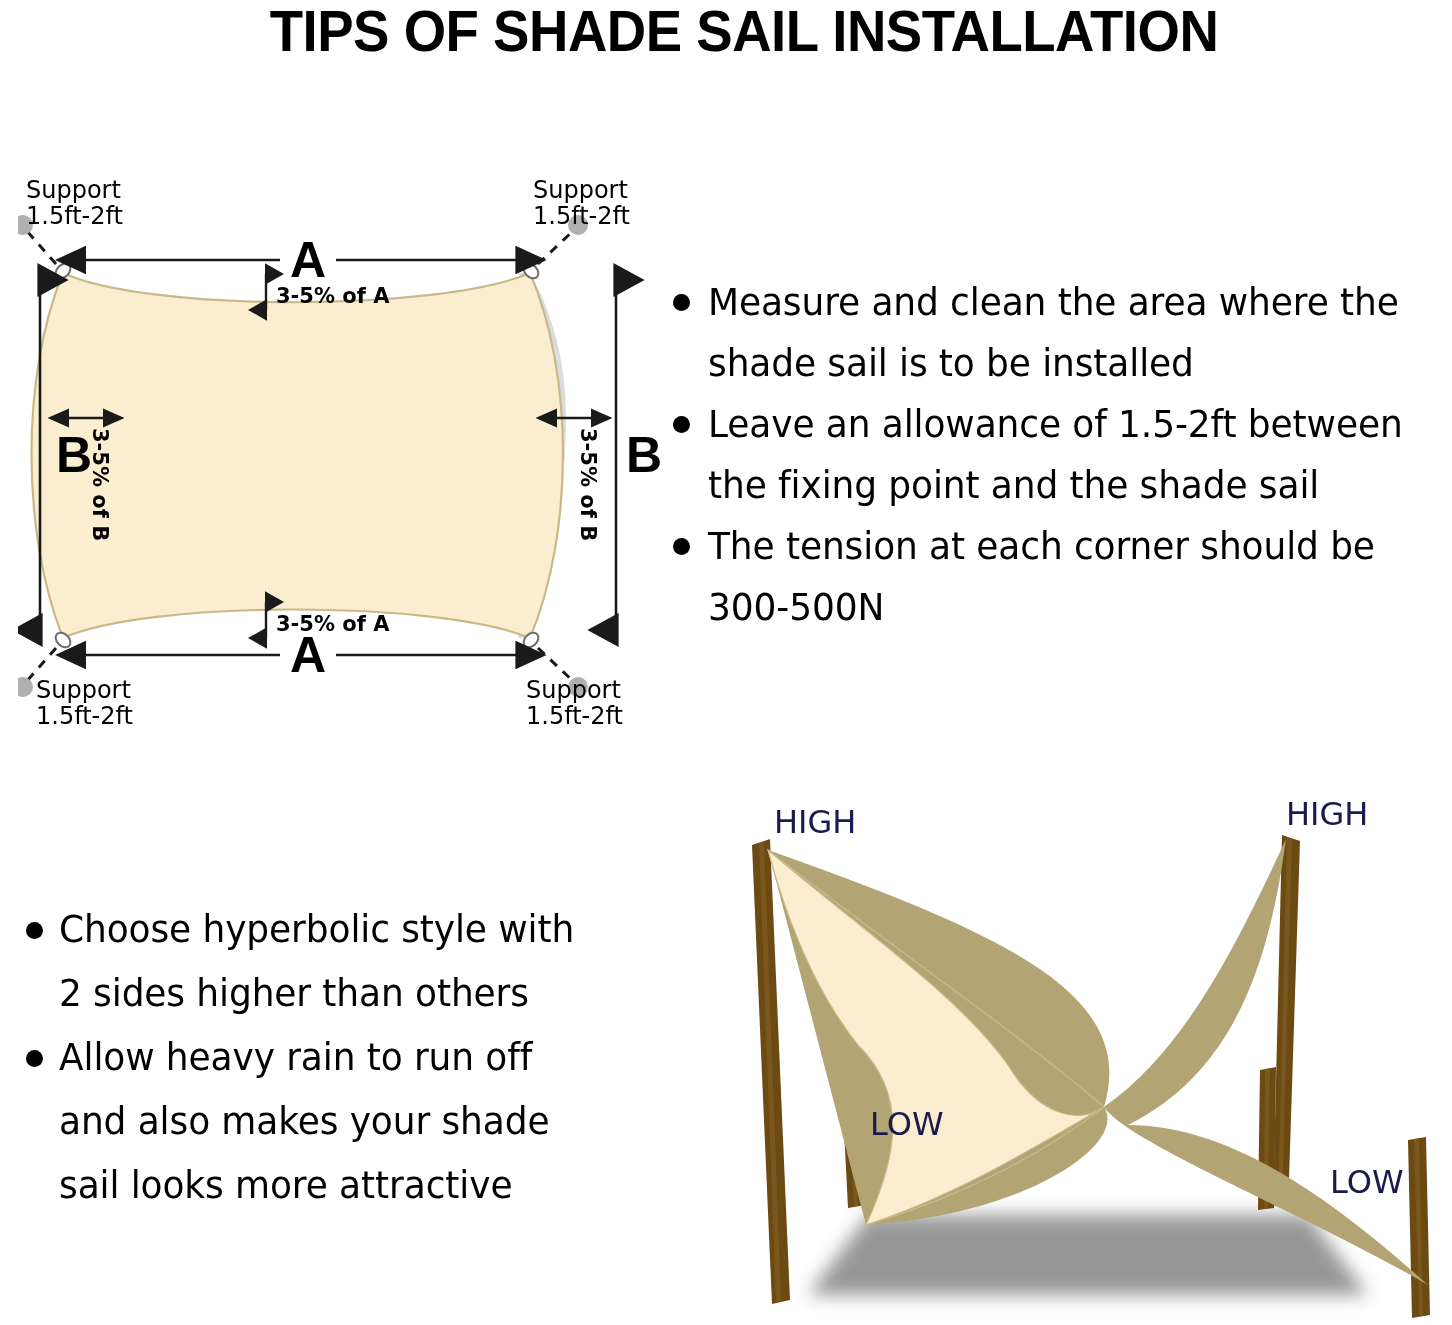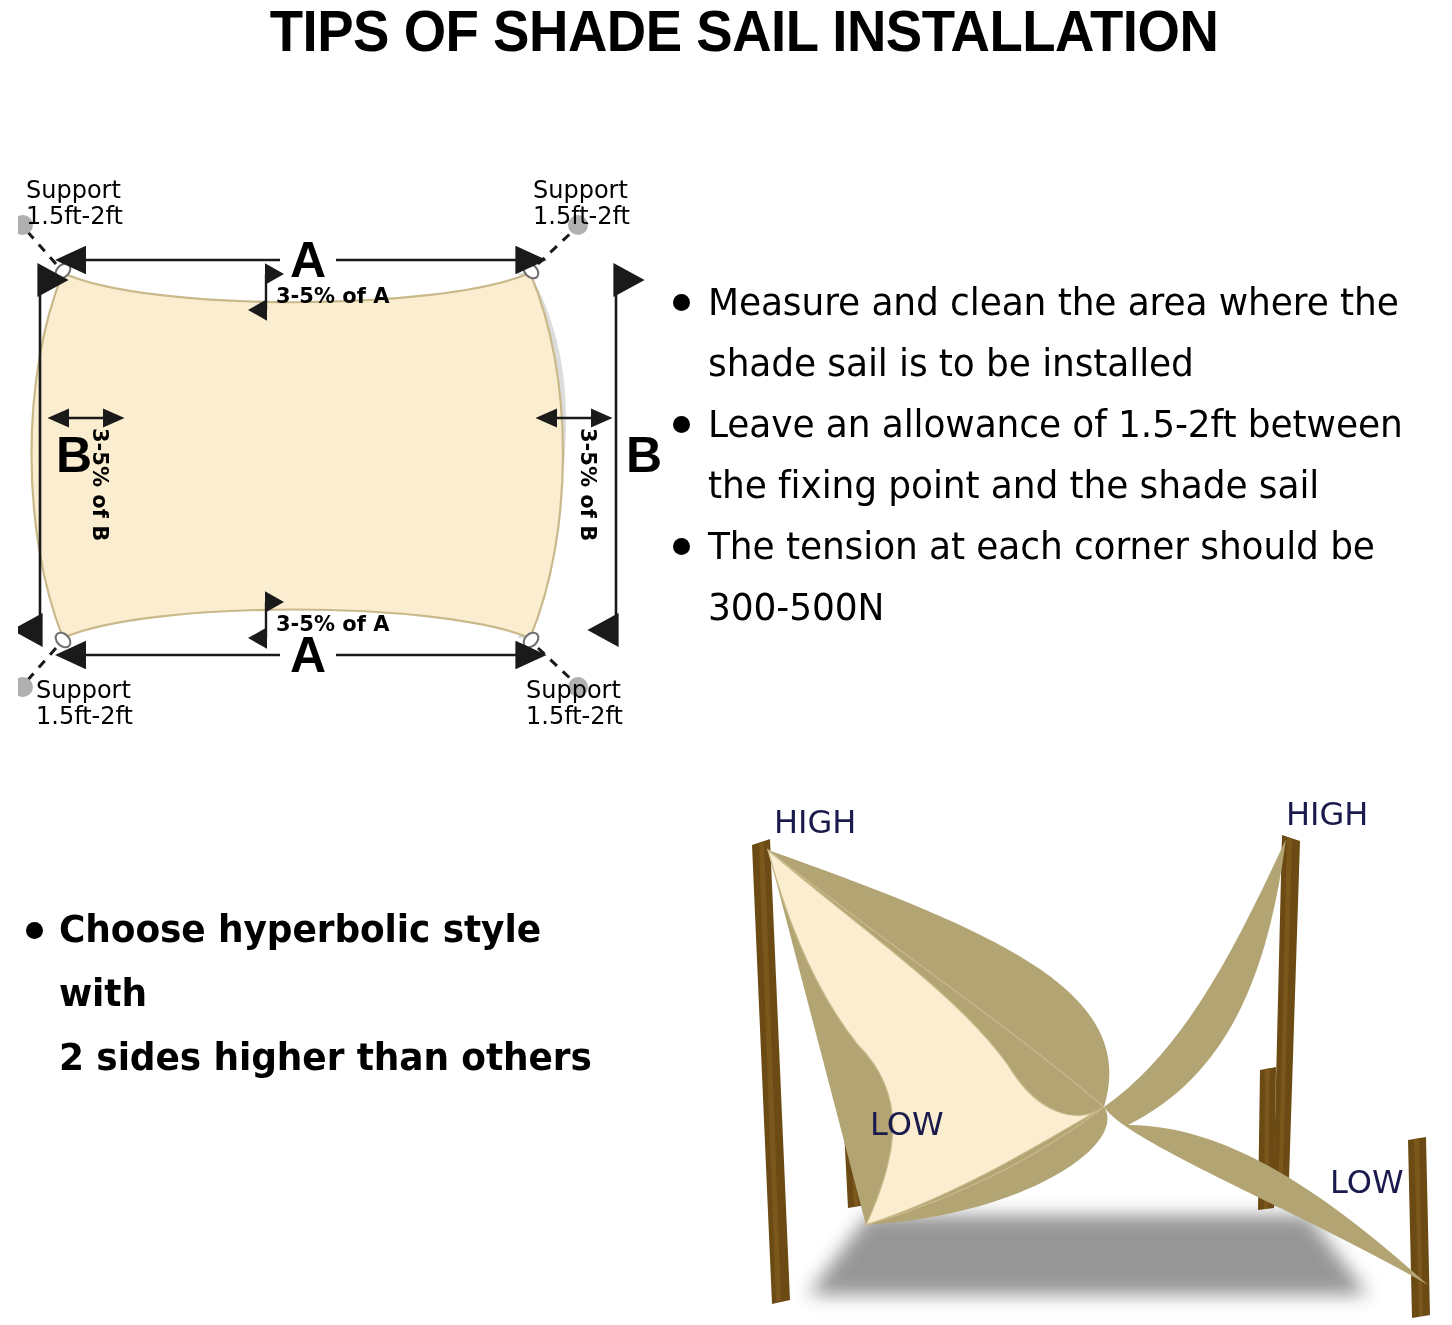--- a/index.html
+++ b/index.html
@@ -62,21 +62,21 @@
     left:8px;top:898px;width:620px;
   }
   #bullets-bottom .txt{
     font-size:36.5px;
     line-height:64px;
     letter-spacing:-0.1px;
     transform:scaleX(0.985);
     transform-origin:left center;
   }
   #bullets-bottom .dot{margin-top:24px;width:17px;height:17px;margin-right:16px;}
-  #bullets-bottom .bl{margin-bottom:0px;font-weight:bold;}
+  #bullets-bottom .bl{margin-bottom:0px;}
 
   
   #svgBottom{position:absolute;left:690px;top:795px;}
 </style>
 </head>
 <body>
 
 <div class="page">
 
   <div class="title">TIPS OF SHADE SAIL INSTALLATION</div>
@@ -190,20 +190,28 @@
       </span>
     </div>
   </div>
 
   <div class="bullets" id="bullets-bottom">
     <div class="bl">
       <span class="dot"></span>
       <span class="txt">
         <span>Choose hyperbolic style with</span><br>
         <span>2 sides higher than others</span>
+      </span>
+    </div>
+    <div class="bl">
+      <span class="dot"></span>
+      <span class="txt">
+        <span>Allow heavy rain to run off</span><br>
+        <span>and also makes your shade</span><br>
+        <span>sail looks more attractive</span>
       </span>
     </div>
   </div>
 
   <svg id="svgBottom" width="762" height="530" viewBox="0 0 762 530">
 
     <g>
       <path d="M 160,420 L 600,420 L 660,500 L 100,500 Z" fill="#808080" opacity="0.82" filter="blur(9px)"></path>
     </g>
 

